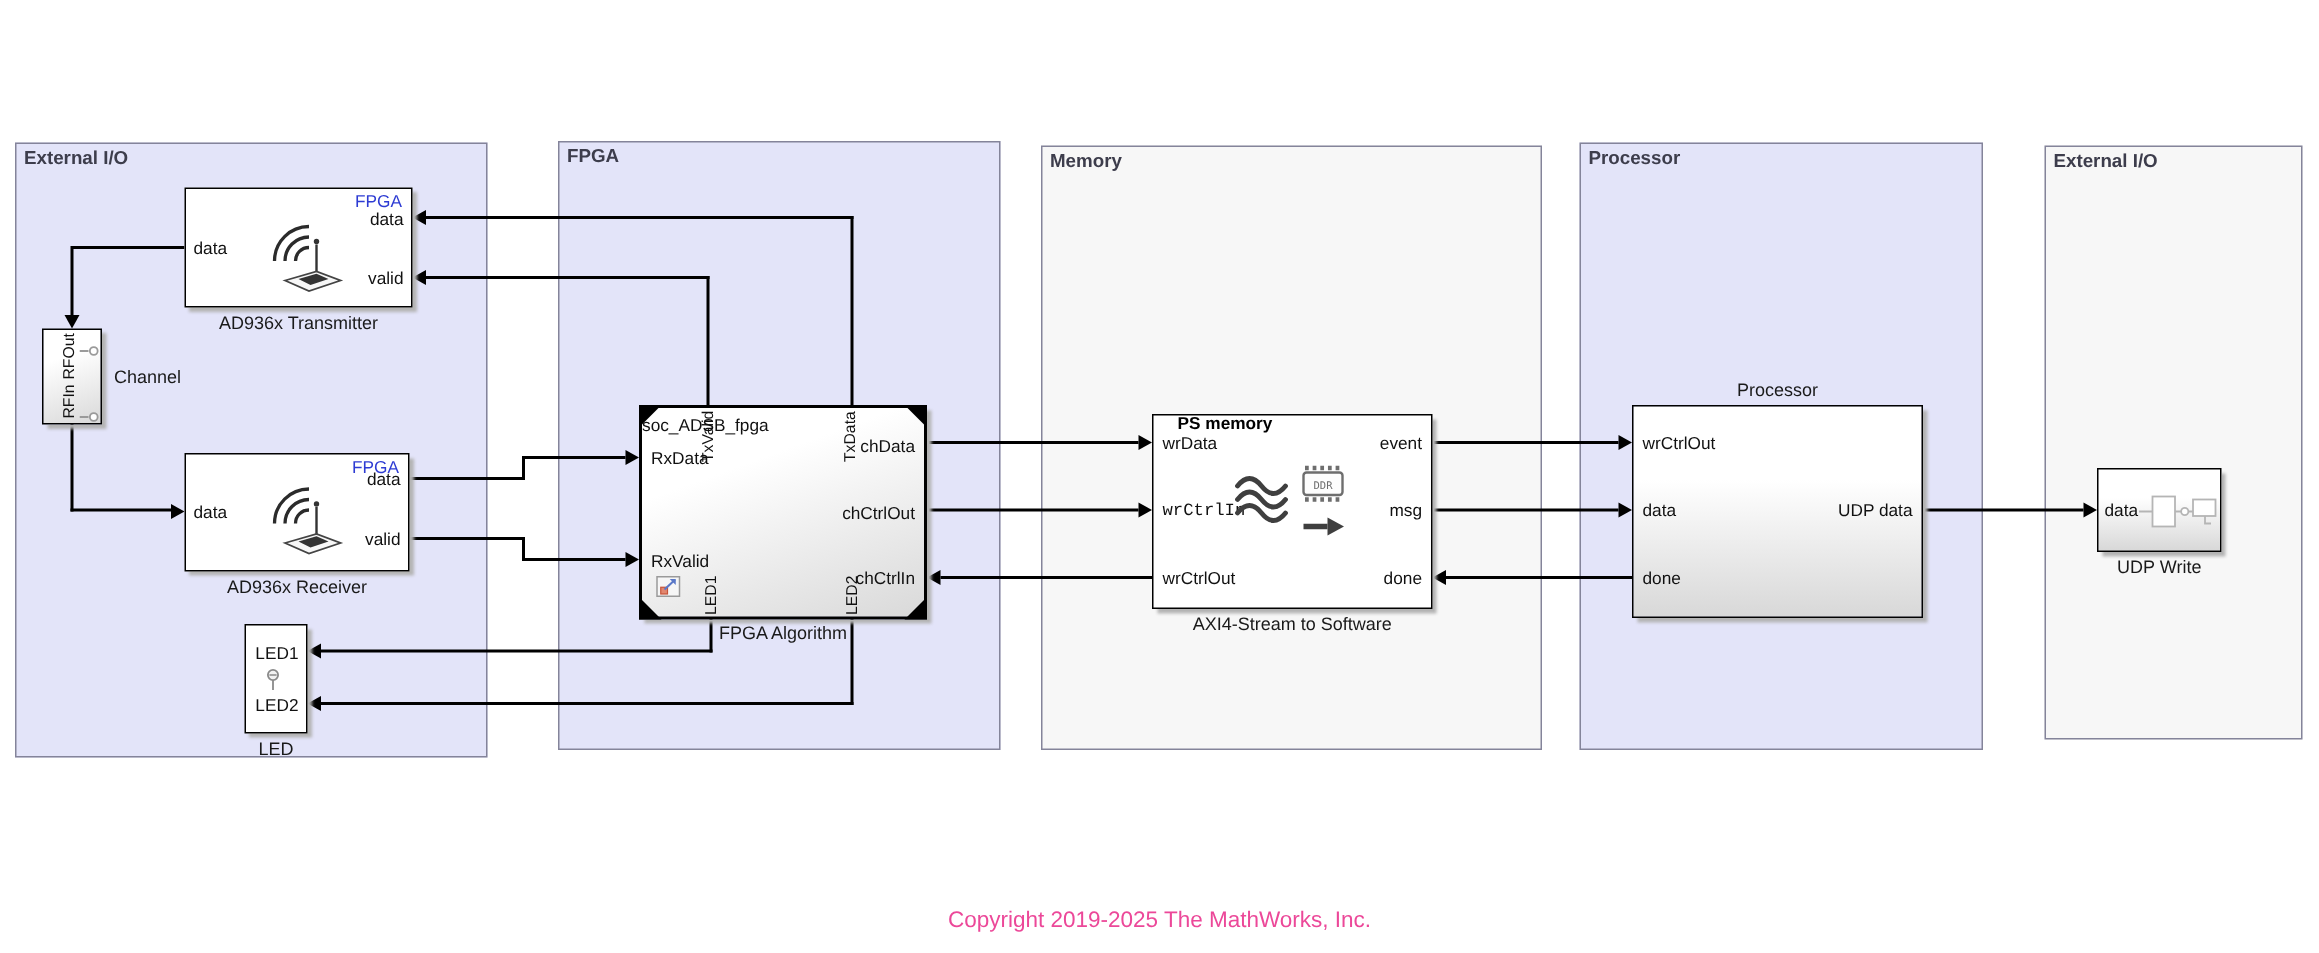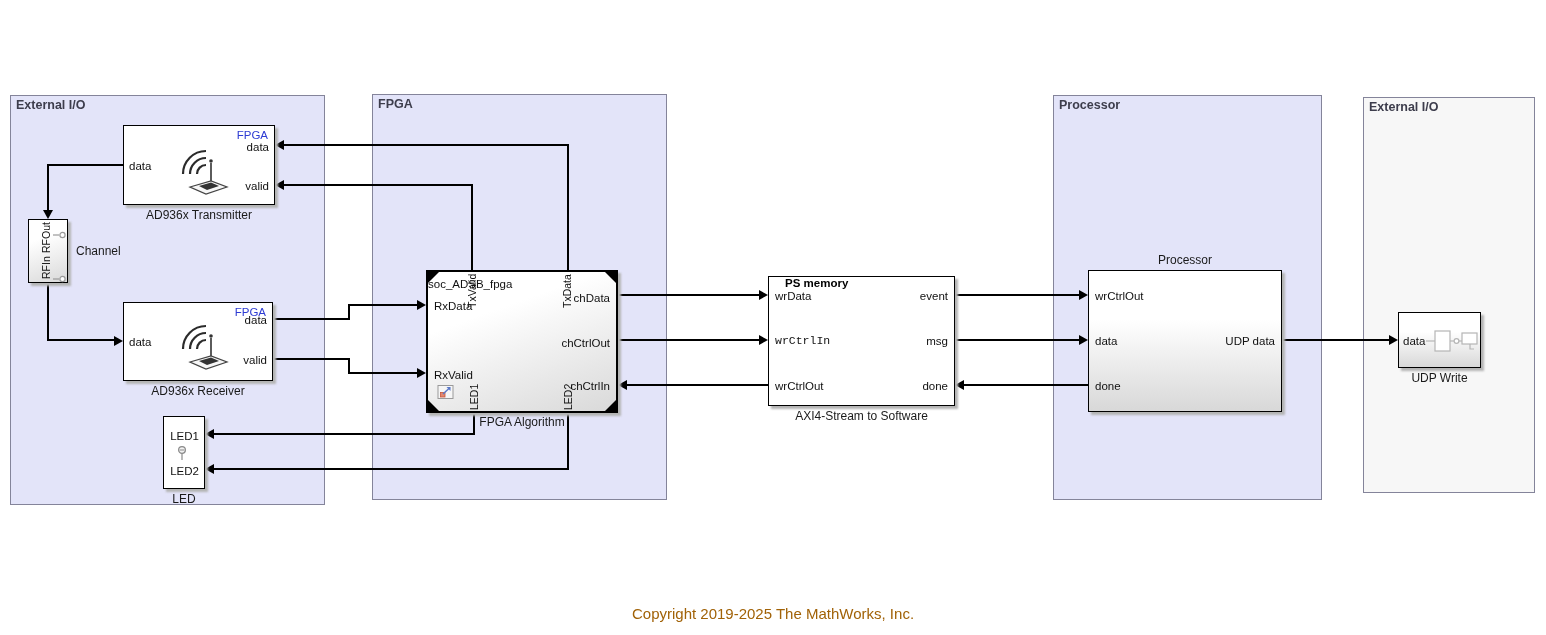--- a/index.html
+++ b/index.html
@@ -3,21 +3,21 @@
 <meta charset="utf-8">
 <style>
   html,body{margin:0;padding:0;background:#ffffff;}
   #canvas{
     position:relative;width:1546px;height:635px;background:#ffffff;overflow:hidden;
     font-family:"Liberation Sans","DejaVu Sans",sans-serif;color:#111;
   }
   .title{position:absolute;top:13px;left:0;width:100%;text-align:center;
     font-size:24px;font-weight:bold;color:#000;}
   .copyright{position:absolute;top:605px;left:0;width:100%;text-align:center;
-    font-size:15px;color:#a16207;}
+    font-size:15px;color:#ec4899;}
   .area{position:absolute;border:1px solid #84849a;box-sizing:border-box;z-index:1;}
   .area.blue{background:#e3e4f9;}
   .area.gray{background:#f7f7f7;}
   .arealabel{position:absolute;top:2px;left:5px;font-size:12.5px;font-weight:bold;color:#3d3d4c;}
   .blk{position:absolute;box-sizing:border-box;background:#fff;border:1.5px solid #000;
     box-shadow:3px 3px 2px #b4b4b4;z-index:3;}
   .grad{background:linear-gradient(160deg,#ffffff 30%,#d9d9d9 100%);}
   .gradv{background:linear-gradient(180deg,#ffffff 35%,#d8d8d8 100%);}
   .pl{position:absolute;font-size:11.5px;line-height:14px;color:#111;white-space:nowrap;}
   .plr{text-align:right;}
@@ -51,20 +51,23 @@
 
 <div id="canvas">
 
 
   <div class="area blue" style="left:10px;top:95px;width:315px;height:410px;">
     <div class="arealabel">External I/O</div>
   </div>
   <div class="area blue" style="left:372px;top:94px;width:295px;height:406px;">
     <div class="arealabel">FPGA</div>
   </div>
+  <div class="area gray" style="left:694px;top:97px;width:334px;height:403px;">
+    <div class="arealabel">Memory</div>
+  </div>
   <div class="area blue" style="left:1053px;top:95px;width:269px;height:405px;">
     <div class="arealabel">Processor</div>
   </div>
   <div class="area gray" style="left:1363px;top:97px;width:172px;height:396px;">
     <div class="arealabel">External I/O</div>
   </div>
 
   <div>
     <div class="wh" style="left:48px;top:164px;width:75px;"></div>
     <div class="wv" style="left:47px;top:164px;height:47px;"></div>
@@ -236,20 +239,35 @@
   </div>
 
   <div class="blk" style="left:768px;top:276px;width:187px;height:130px;">
     <div class="ttl" style="left:6px;top:0;padding-left:10px;">PS memory</div>
     <div class="pl" style="left:6px;top:12px;">wrData</div>
     <div class="pl" style="left:6px;top:57px;font-family:Liberation Mono, monospace;">wrCtrlIn</div>
     <div class="pl" style="left:6px;top:102px;">wrCtrlOut</div>
     <div class="pl plr" style="right:6px;top:12px;">event</div>
     <div class="pl plr" style="right:6px;top:57px;">msg</div>
     <div class="pl plr" style="right:6px;top:102px;">done</div>
+    <div class="icon" style="left:48px;top:32px;">
+      <svg width="88" height="54" viewBox="0 0 88 54">
+        <g fill="none" stroke="#3f3f3f" stroke-width="3.2" stroke-linecap="round">
+          <path d="M8 15 q 8 -10 16 0 q 8 10 16 0"></path>
+          <path d="M8 24 q 8 -10 16 0 q 8 10 16 0"></path>
+          <path d="M8 33 q 8 -10 16 0 q 8 10 16 0"></path>
+        </g>
+        <path d="M53 3 H77" stroke="#6e6e6e" stroke-width="3" stroke-dasharray="2.5 2.6"></path>
+        <path d="M53 24 H77" stroke="#6e6e6e" stroke-width="3" stroke-dasharray="2.5 2.6"></path>
+        <rect x="52" y="6" width="26" height="15" rx="2" fill="#fdfdfd" stroke="#6e6e6e" stroke-width="1.6"></rect>
+        <text x="65" y="17" font-size="7" fill="#6e6e6e" text-anchor="middle">DDR</text>
+        <line x1="52" y1="42" x2="68" y2="42" stroke="#3f3f3f" stroke-width="3.6"></line>
+        <polygon points="68,36 68,48 79,42" fill="#3f3f3f"></polygon>
+      </svg>
+    </div>
     <div class="blklabel">AXI4-Stream to Software</div>
   </div>
 
   <div class="blk gradv" style="left:1088px;top:270px;width:194px;height:142px;">
     <div class="blklabel-top">Processor</div>
     <div class="pl" style="left:6px;top:18px;">wrCtrlOut</div>
     <div class="pl" style="left:6px;top:63px;">data</div>
     <div class="pl" style="left:6px;top:108px;">done</div>
     <div class="pl plr" style="right:6px;top:63px;">UDP data</div>
   </div>

